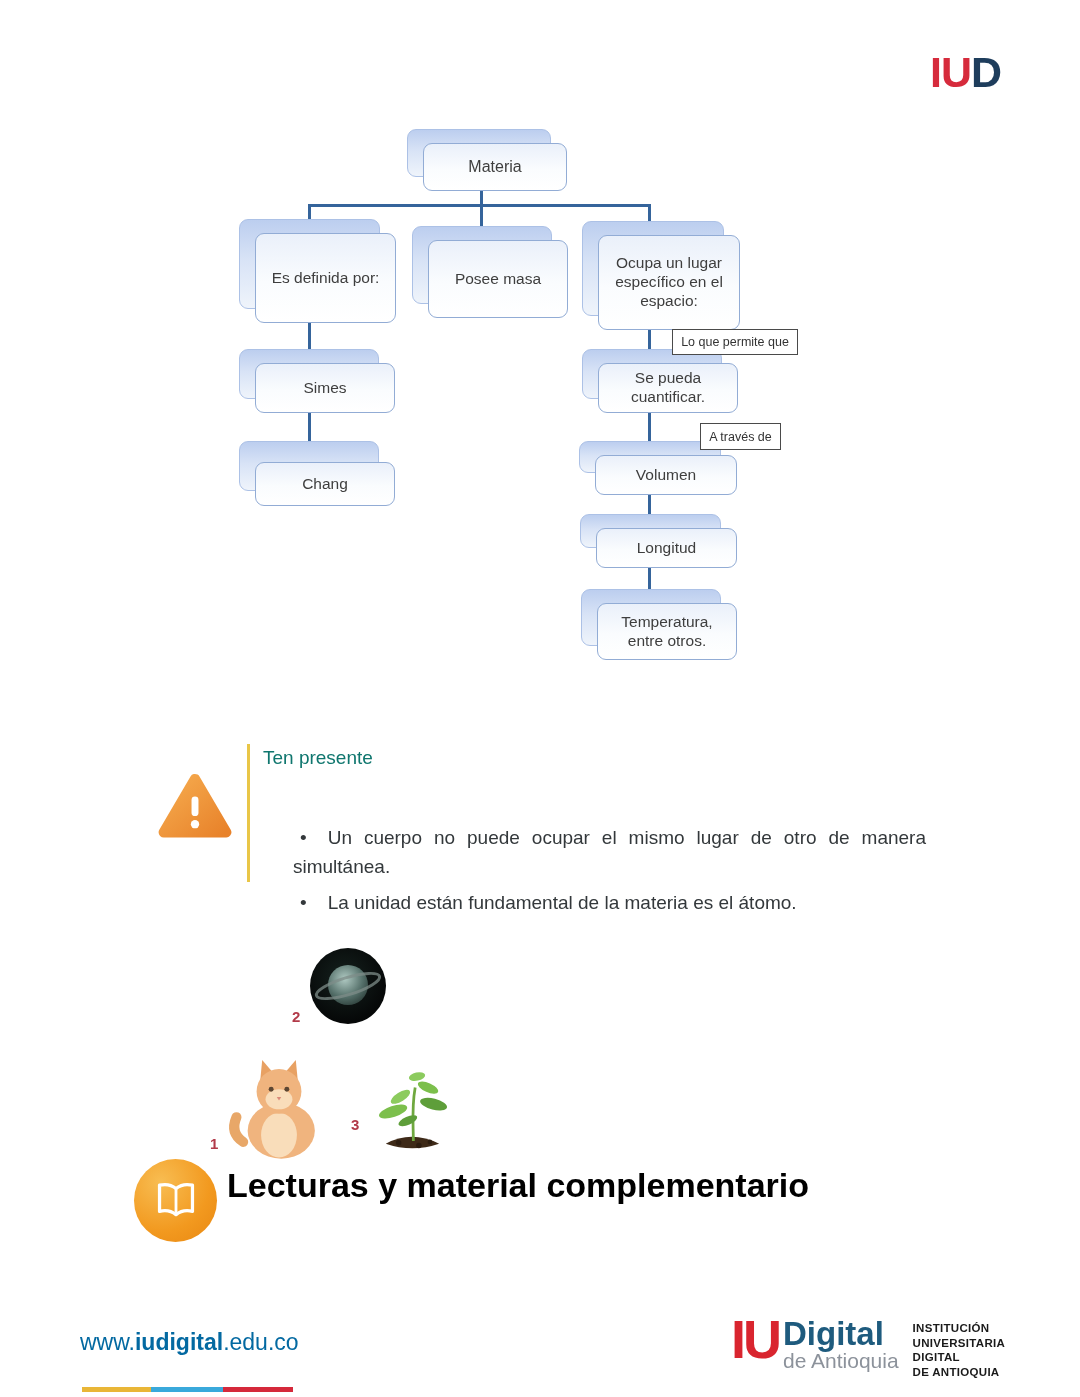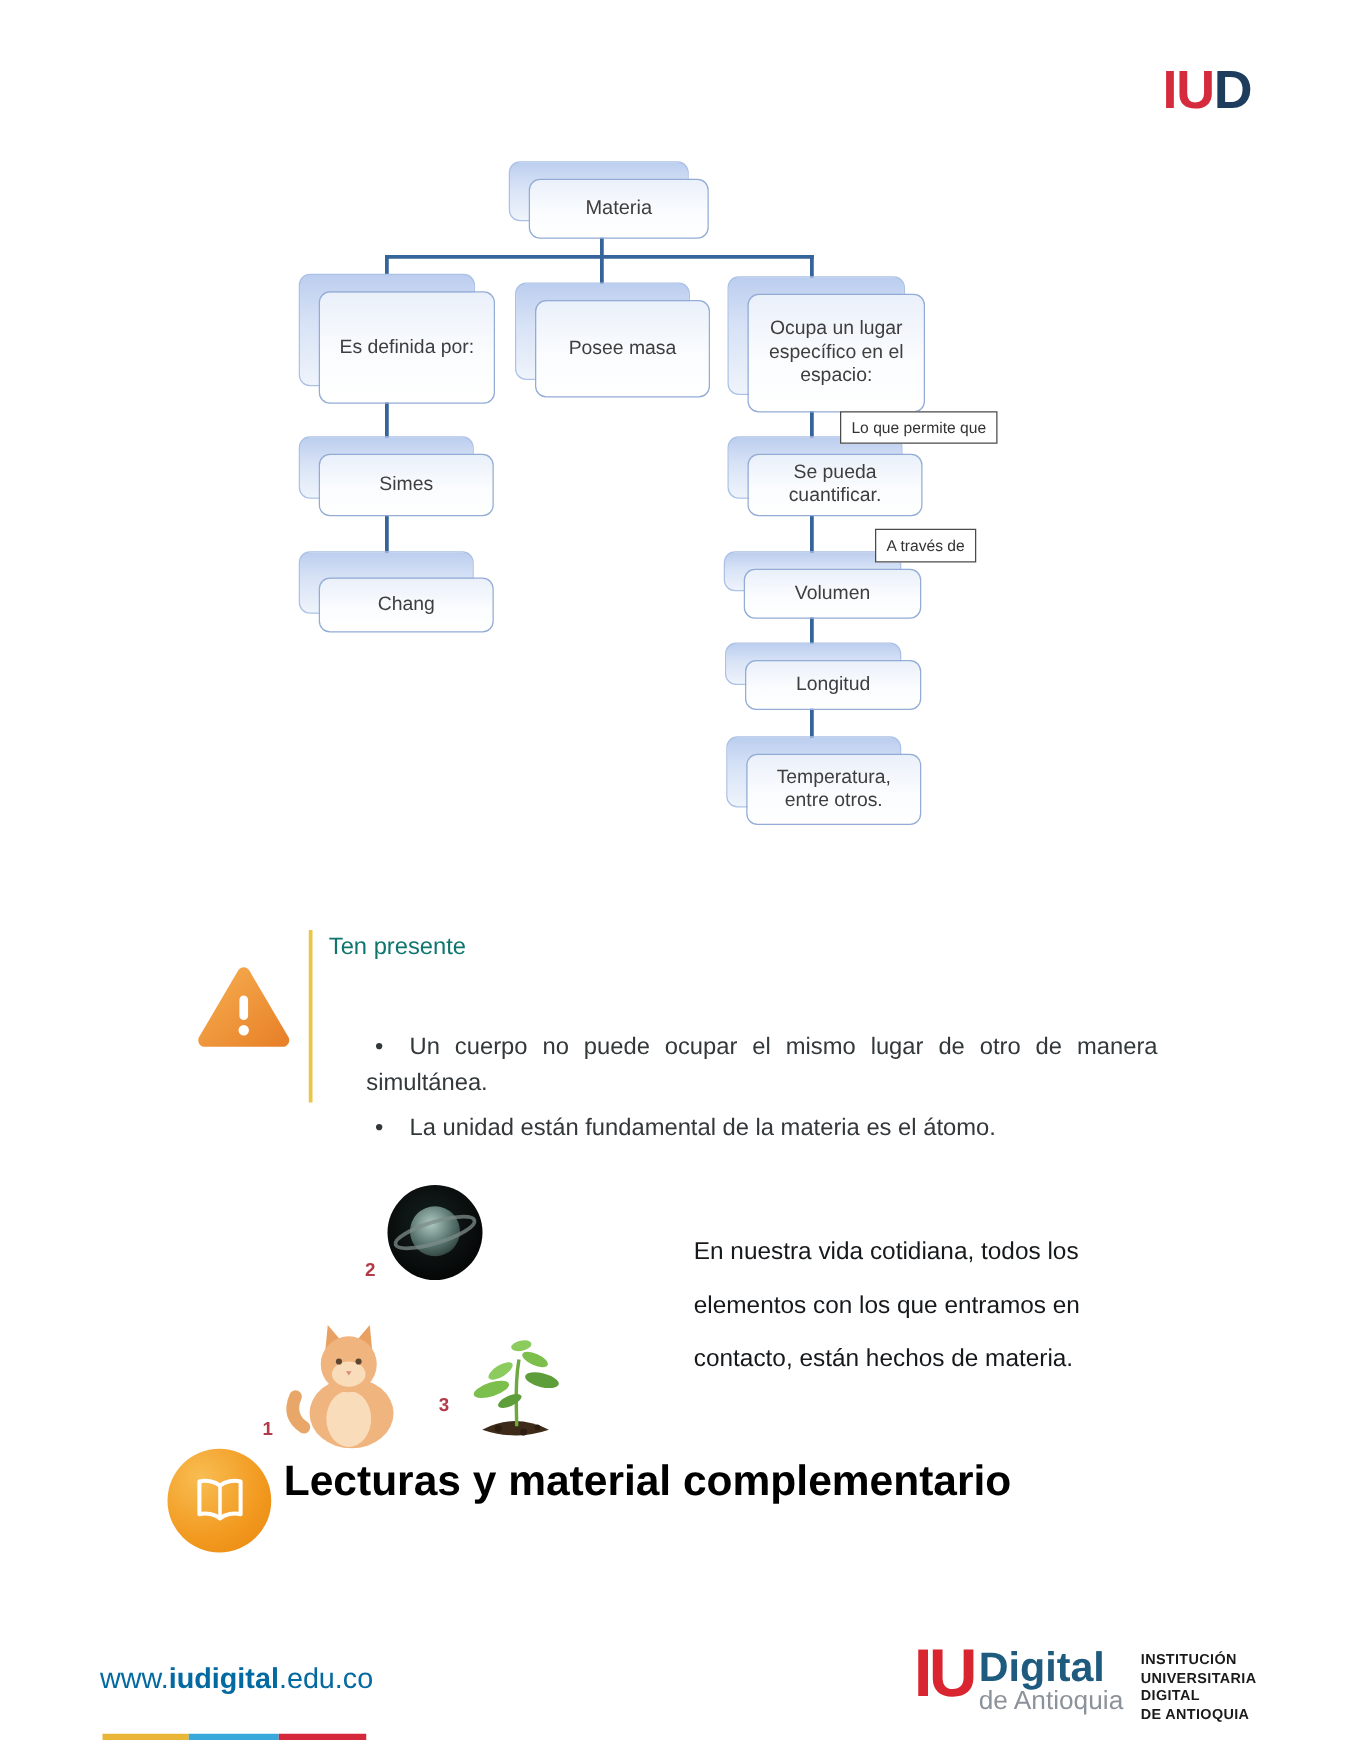--- a/index.html
+++ b/index.html
@@ -164,25 +164,20 @@
     <path d="M52 88 C52 70 50 52 54 30" stroke="#6FA83F" stroke-width="3" fill="none"></path>
     <ellipse cx="30" cy="56" rx="16" ry="6" fill="#7CBF4C" transform="rotate(-18 30 56)"></ellipse>
     <ellipse cx="74" cy="48" rx="15" ry="6" fill="#5E9E3A" transform="rotate(14 74 48)"></ellipse>
     <ellipse cx="38" cy="40" rx="12" ry="5" fill="#8CCB5E" transform="rotate(-32 38 40)"></ellipse>
     <ellipse cx="68" cy="30" rx="12" ry="5" fill="#7CBF4C" transform="rotate(24 68 30)"></ellipse>
     <ellipse cx="56" cy="18" rx="9" ry="4.5" fill="#8CCB5E" transform="rotate(-12 56 18)"></ellipse>
     <ellipse cx="46" cy="66" rx="11" ry="4.5" fill="#5E9E3A" transform="rotate(-24 46 66)"></ellipse>
   </svg>
   <span class="fig-num" style="left:351px;top:1116px">3</span>
 
-  <div class="para">
-    <div>En nuestra vida cotidiana, todos los</div>
-    <div>elementos con los que entramos en</div>
-    <div>contacto, están hechos de materia.</div>
-  </div>
 
   <div class="book-icon">
     <svg viewBox="0 0 24 24" width="52" height="52">
       <path d="M12 6.2 C10 4.6 6.9 4.1 4.4 4.7 L4.4 16.8 C6.9 16.2 10 16.7 12 18.3 C14 16.7 17.1 16.2 19.6 16.8 L19.6 4.7 C17.1 4.1 14 4.6 12 6.2 Z" fill="none" stroke="#ffffff" stroke-width="1.5" stroke-linejoin="round"></path>
       <path d="M12 6.2 L12 18.3" stroke="#ffffff" stroke-width="1.3"></path>
     </svg>
   </div>
   <h2 class="lect-title">Lecturas y material complementario</h2>
 
   <div class="url">

